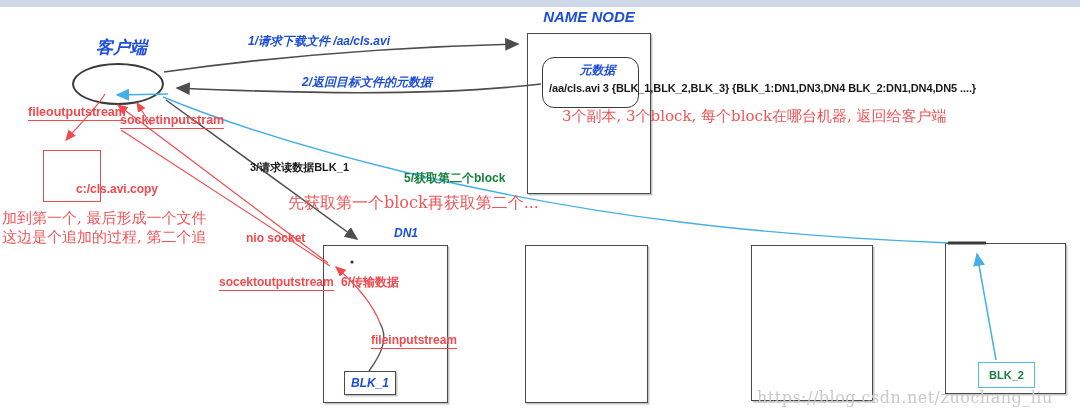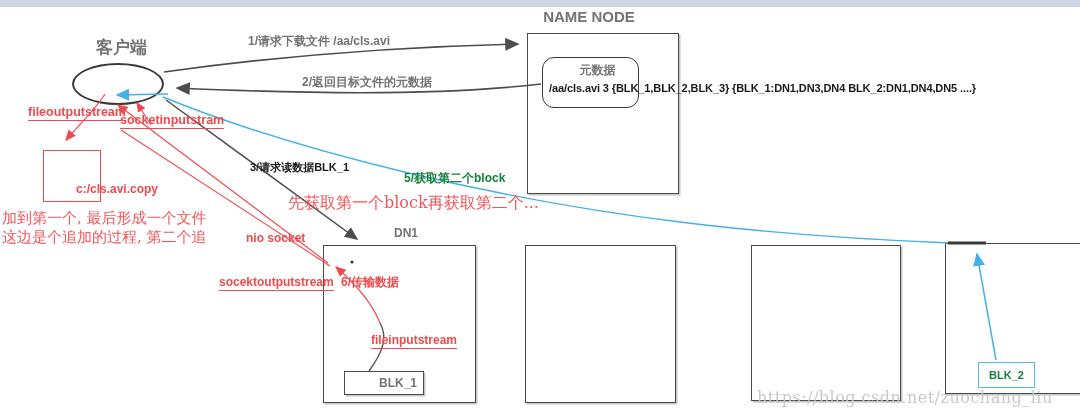--- a/index.html
+++ b/index.html
@@ -1,22 +1,22 @@
 <!DOCTYPE html>
 <html><head>
 <meta charset="utf-8">
 <style>
   html,body{margin:0;padding:0;background:#fff;}
   #stage{position:relative;width:1080px;height:416px;background:#ffffff;overflow:hidden;
          font-family:"Liberation Sans",sans-serif;}
   .abs{position:absolute;white-space:nowrap;}
   .topbar{position:absolute;left:0;top:0;width:1080px;height:7px;background:#cdd7e5;}
   .box{position:absolute;border:1.6px solid #4a4a4a;background:transparent;
-       box-shadow:1.5px 1.5px 0 rgba(150,150,150,.55);padding-left:28px;}
-  .lbl{font-weight:bold;color:#737373;font-size:12px;}
+       box-shadow:1.5px 1.5px 0 rgba(150,150,150,.55);}
+  .lbl{font-weight:bold;color:#1d4ed8;font-size:12px;font-style:italic;}
   .lbl-sm{font-weight:bold;color:#1a1a1a;font-size:11px;}
   .red-lbl{font-weight:bold;color:#ef4a4e;font-size:12px;}
   .red-under{border-bottom:1.4px solid #ef4a4e;padding-bottom:1px;}
   .serif-red{font-family:"DejaVu Serif",serif;color:#f05559;font-size:15px;}
   .blue-lbl{font-weight:bold;color:#15803d;font-size:12px;}
   .ellipse{position:absolute;border:2px solid #3a3a3a;border-radius:50%;}
   .rounded{position:absolute;border:1.4px solid #3a3a3a;border-radius:12px;}
   .center{display:flex;align-items:center;justify-content:center;}
   svg{position:absolute;left:0;top:0;}
   .watermark{font-family:"DejaVu Serif",serif;color:#c9c9c9;font-size:16px;letter-spacing:.5px;}
@@ -87,20 +87,21 @@
     <path d="M 996,360 L 977,254" stroke="#45b0e5" stroke-width="1.5" fill="none" marker-end="url(#mB)"></path>
 
     <circle cx="352" cy="262" r="1.6" fill="#333"></circle>
   </svg>
 
   <div class="abs lbl" style="left:96px;top:36px;font-size:17px;">客户端</div>
 
   <div class="abs lbl" style="left:527px;top:8px;width:124px;text-align:center;font-size:15px;">NAME NODE</div>
   <div class="abs lbl" style="left:542px;top:62px;width:111px;text-align:center;">元数据</div>
   <div class="abs lbl-sm" style="left:549px;top:82px;letter-spacing:-0.1px;">/aa/cls.avi  3  {BLK_1,BLK_2,BLK_3}   {BLK_1:DN1,DN3,DN4   BLK_2:DN1,DN4,DN5 ....}</div>
+  <div class="abs serif-red" style="left:562px;top:107px;">3个副本, 3个block, 每个block在哪台机器, 返回给客户端</div>
 
   <div class="abs lbl" style="left:248px;top:33px;">1/请求下载文件 /aa/cls.avi</div>
   <div class="abs lbl" style="left:258px;top:74px;margin-left:44px;">2/返回目标文件的元数据</div>
   <div class="abs lbl-sm" style="left:250px;top:160px;">3/请求读数据BLK_1</div>
   <div class="abs blue-lbl" style="left:404px;top:170px;">5/获取第二个block</div>
   <div class="abs serif-red" style="left:288px;top:193px;font-size:16px;">先获取第一个block再获取第二个...</div>
 
   <div class="abs red-lbl red-under" style="left:28px;top:105px;font-size:12.5px;">fileoutputstream</div>
   <div class="abs red-lbl red-under" style="left:120px;top:113px;font-size:12.5px;">socketinputstram</div>
   <div class="abs red-lbl" style="left:76px;top:138px;margin-top:44px;">c:/cls.avi.copy</div>

